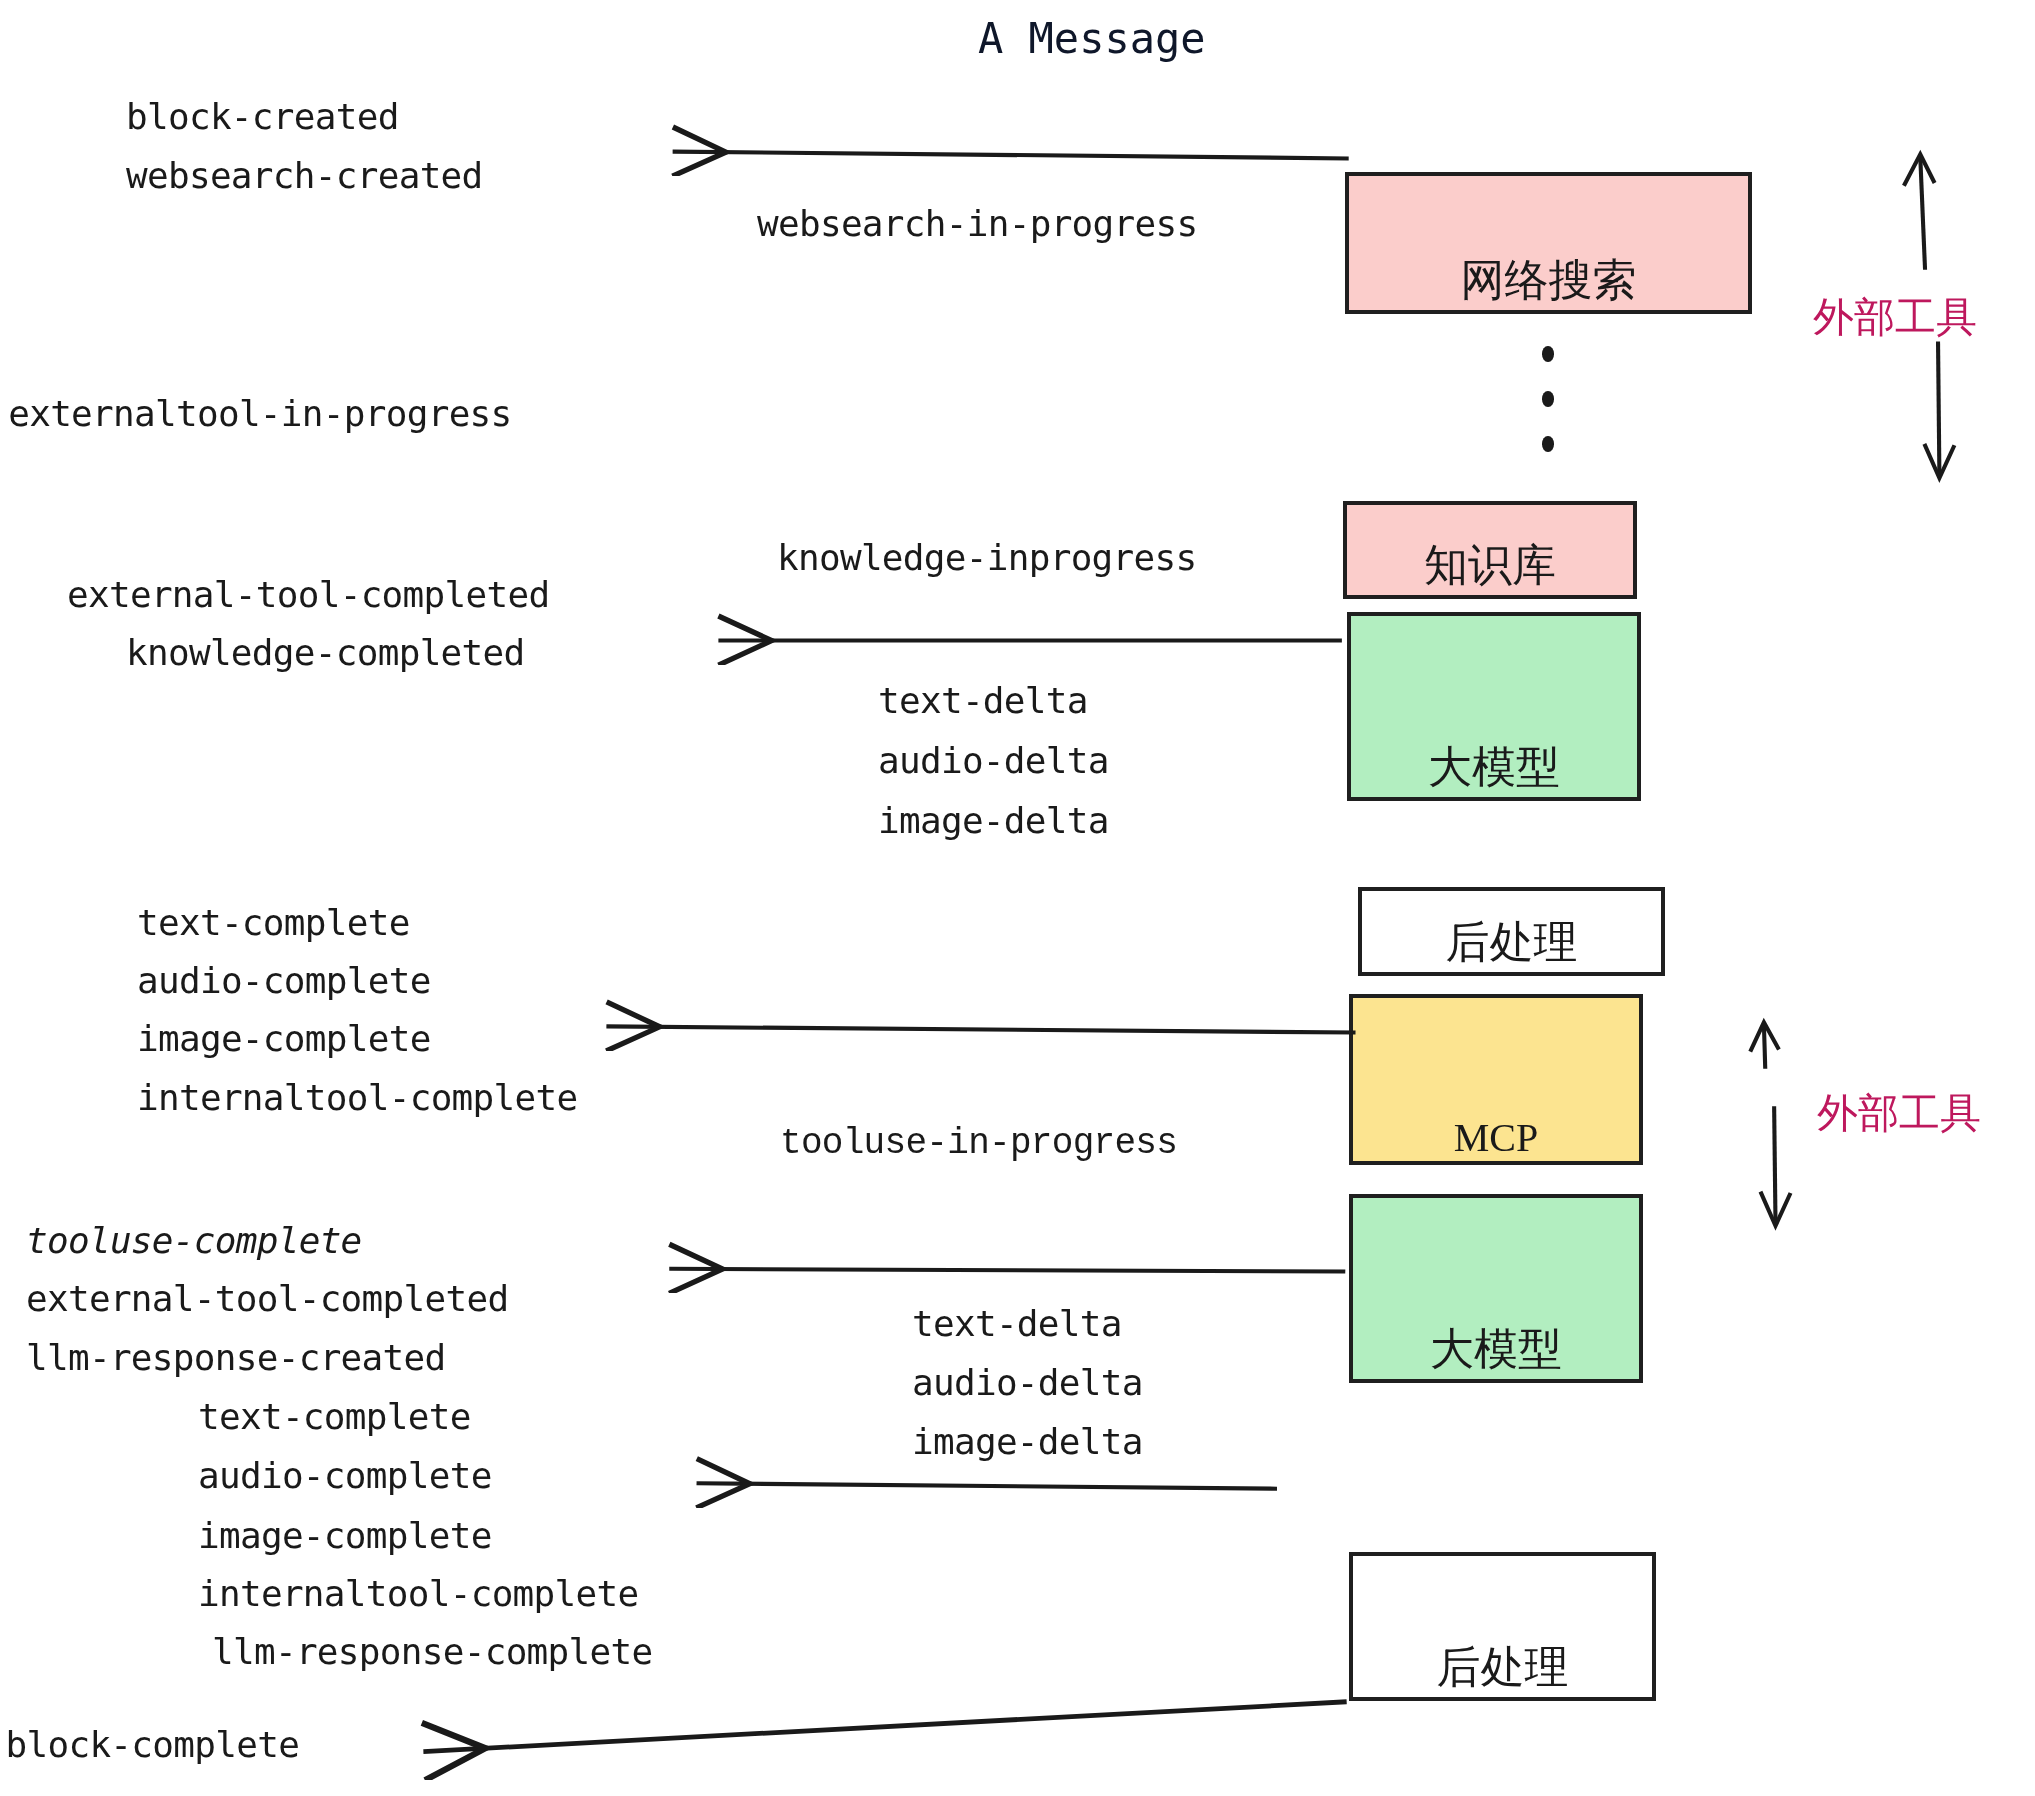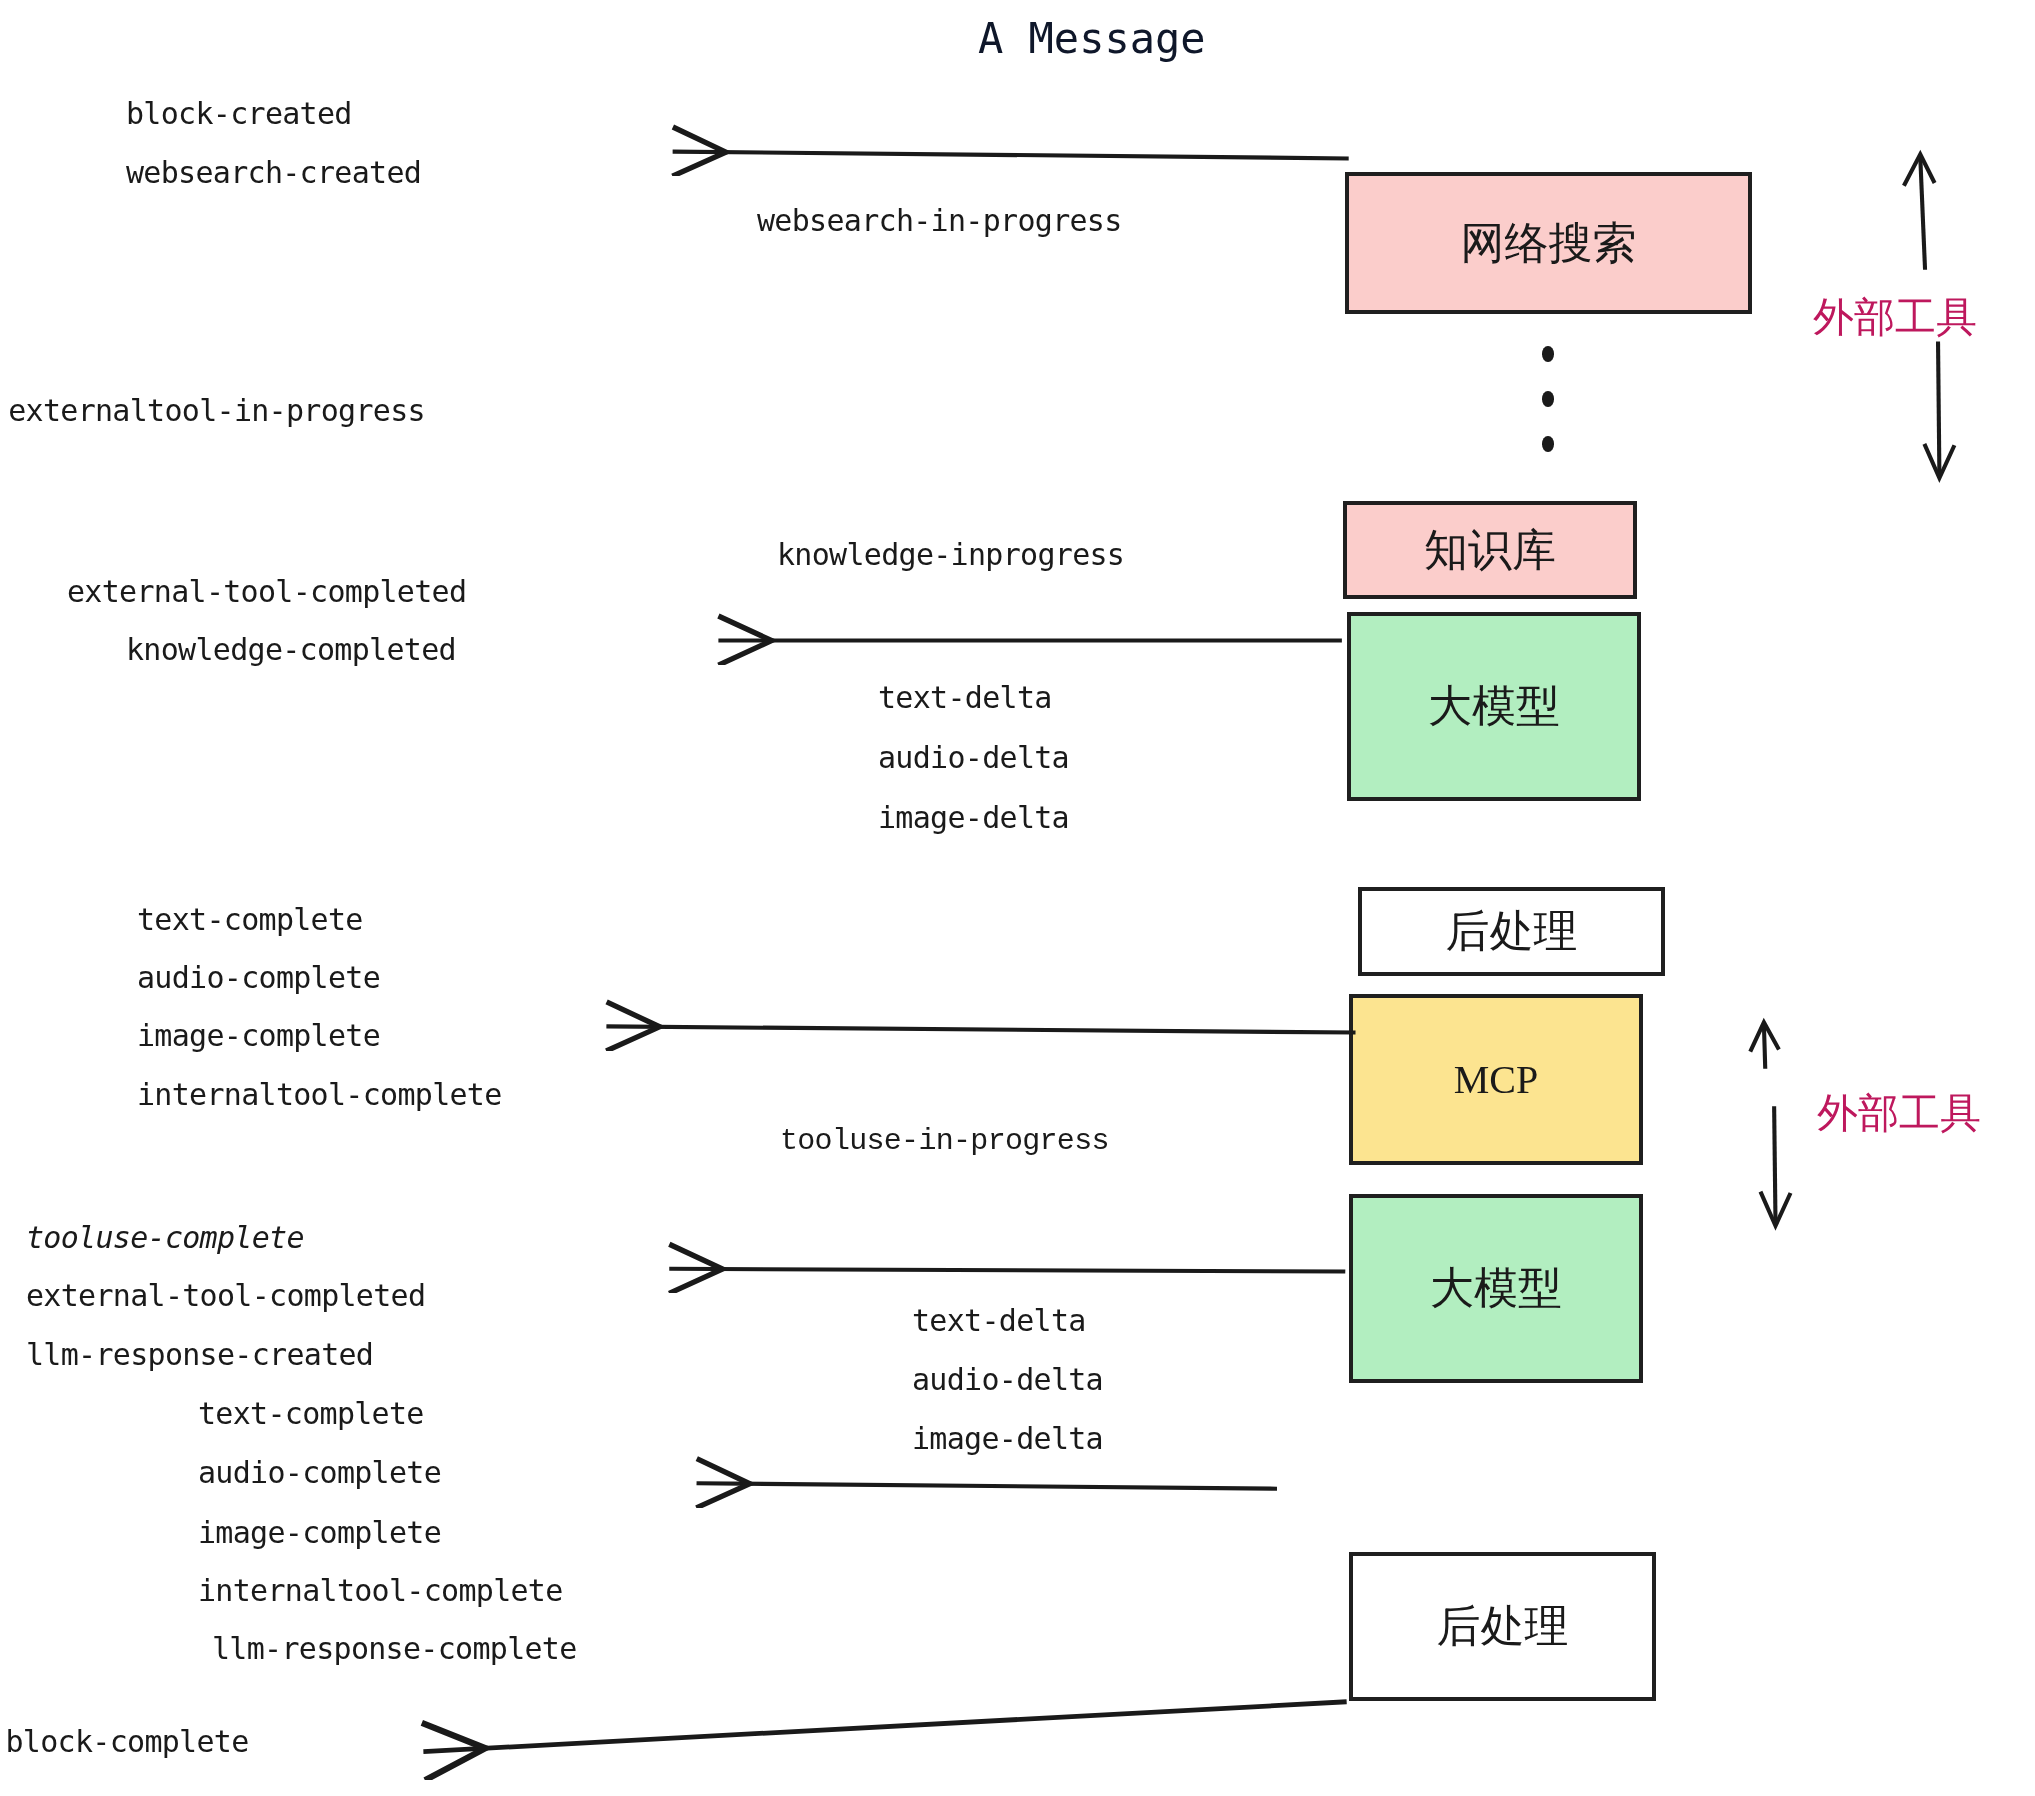--- a/index.html
+++ b/index.html
@@ -1,24 +1,24 @@
 <!DOCTYPE html>
 <html style="font-size:11px"><head>
 <meta charset="utf-8">
 <style>
   html,body{margin:0;padding:0;background:#fff;}
   #stage{position:relative;width:2035px;height:1796px;background:#fff;
          font-family:"DejaVu Sans Mono",monospace;overflow:hidden;}
   .txt{position:absolute;white-space:pre;color:#1a1a1a;
        font-family:"DejaVu Sans Mono","Liberation Mono",monospace;
-       font-size:30px;letter-spacing:-0.7px;line-height:1;}
+       font-size:36px;letter-spacing:-0.7px;line-height:1;}
   .title{position:absolute;font-size:42px;color:#0f172a;white-space:pre;
          font-family:"DejaVu Sans Mono","Liberation Mono",monospace;}
   .box{position:absolute;border:4.1px solid #1f1f1f;box-sizing:border-box;
-       display:flex;align-items:center;justify-content:center;
+       display:flex;align-items:flex-end;justify-content:center;
        font-family:"DejaVu Sans","Liberation Sans",sans-serif;
        font-size:44px;color:#1a1a1a;}
   .box.mcp{font-family:Liberation Serif, serif;font-size:40px;}
   .vlabel{position:absolute;font-size:41px;color:#be185d;white-space:pre;
           font-family:Liberation Sans, sans-serif;}
   .dots{position:absolute;display:flex;flex-direction:column;align-items:center;
         justify-content:space-between;}
   .dots i{display:block;width:11.6px;height:15.7px;border-radius:50%;background:#1a1a1a;}
   svg.ov{position:absolute;left:0;top:0;width:2035px;height:1796px;pointer-events:none;}
 </style>

